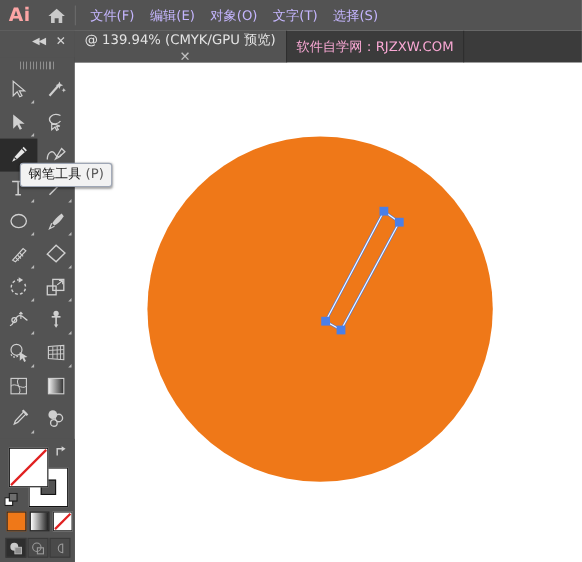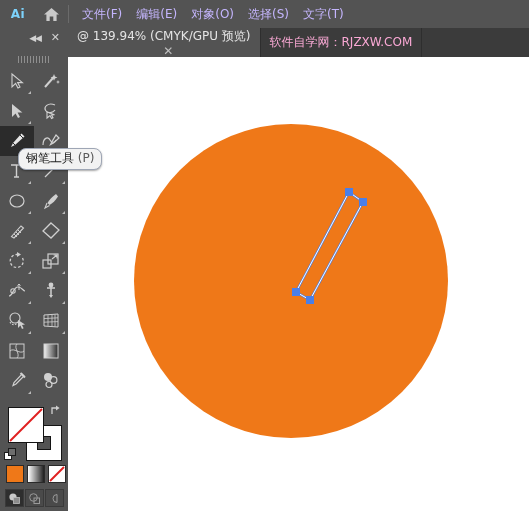--- a/index.html
+++ b/index.html
@@ -21,22 +21,22 @@
     position: absolute;
     left: 0; top: 0;
     width: 529px; height: 28px;
     background: #535353;
     display: flex;
     align-items: center;
   }
   #ai-logo {
     width: 36px;
     text-align: center;
-    color: #7dd3fc;
-    font-size: 12px;
+    color: #fca5a5;
+    font-size: 17px;
     font-weight: bold;
     letter-spacing: 0.5px;
     line-height: 28px;
   }
   #home-icon {
     width: 30px;
     display: flex;
     align-items: center;
     justify-content: center;
   }
@@ -145,21 +145,21 @@
     border-bottom: 3px solid #b9b9b9;
   }
   .tool svg { display:block; }
 
   
   #tooltip {
     position: absolute;
     left: 18px; top: 148px;
     background: #f2f2f2;
     border: 1px solid #9ea6b5;
-    border-radius: 8px;
+    border-radius: 3px;
     padding: 2px 7px 3px 7px;
     font-size: 12px;
     color: #1d1d1d;
     white-space: nowrap;
     z-index: 30;
     box-shadow: 0 1px 2px rgba(0,0,0,0.35);
     line-height: 15px;
   }
   #tooltip .shortcut { color: #5a5a5a; }
 
@@ -257,22 +257,22 @@
   <div id="ai-logo">Ai</div>
   <div id="home-icon">
     <svg width="17" height="15" viewBox="0 0 17 15" aria-hidden="true">
       <path d="M8.5 1 L16 7.6 L13.6 7.6 L13.6 14 L10.3 14 L10.3 9.6 L6.7 9.6 L6.7 14 L3.4 14 L3.4 7.6 L1 7.6 Z" fill="#c9c9c9"></path>
     </svg>
   </div>
   <div id="menu-divider"></div>
   <div class="menu-item">文件(F)</div>
   <div class="menu-item">编辑(E)</div>
   <div class="menu-item">对象(O)</div>
+  <div class="menu-item">文字(T)</div>
   <div class="menu-item">选择(S)</div>
-  <div class="menu-item">文字(T)</div>
 </div>
 
 <div id="tabbar">
   <div id="tab-spacer"></div>
   <div class="tab active">
     <span>@ 139.94% (CMYK/GPU 预览)</span>
     <span class="tab-close">✕</span>
   </div>
   <div class="tab">
     <span>软件自学网：RJZXW.COM</span>

